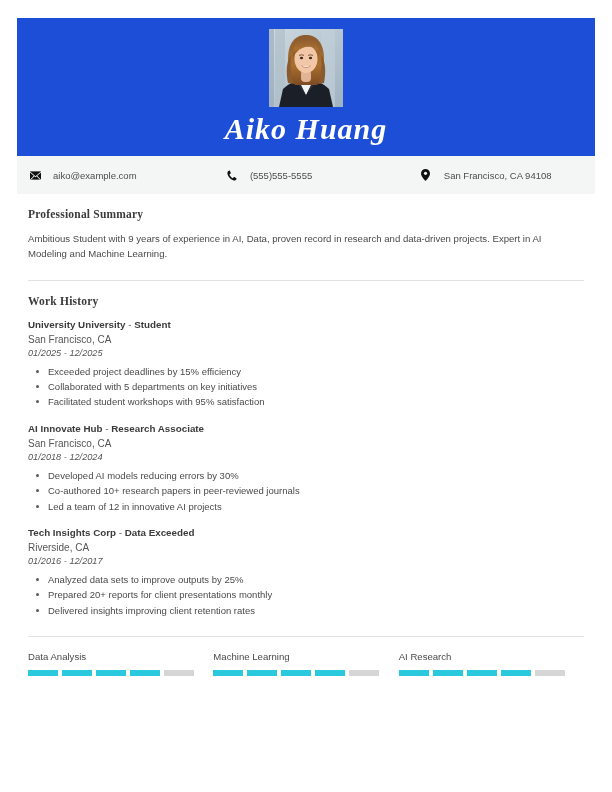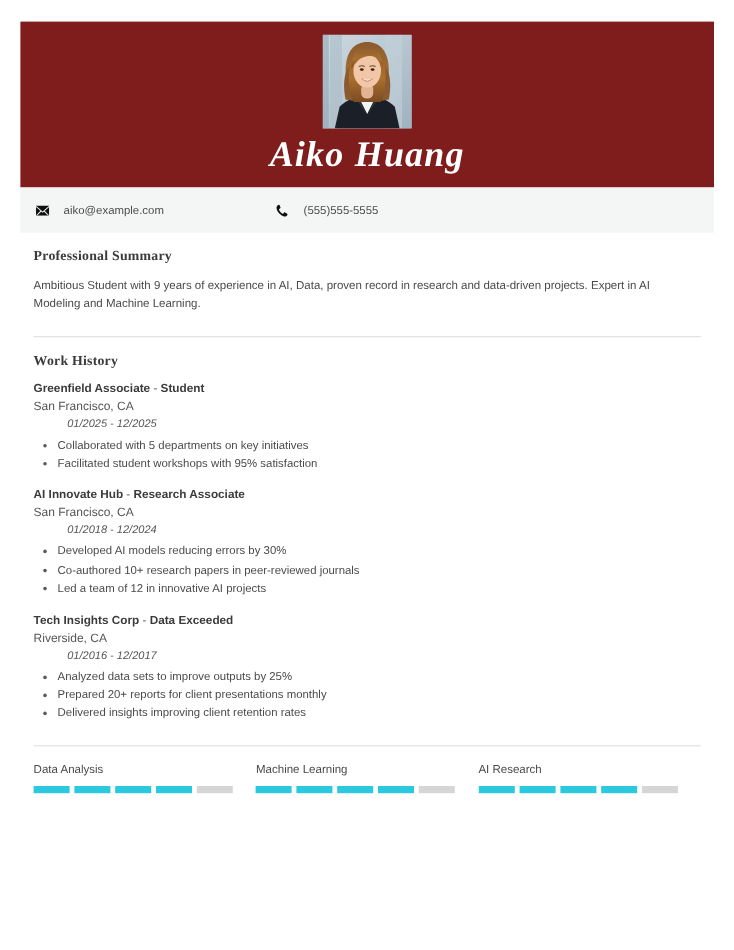--- a/index.html
+++ b/index.html
@@ -17,21 +17,21 @@
     position: relative;
     width: 612px;
     height: 792px;
     background: #ffffff;
     box-sizing: border-box;
     padding: 18px 17px 0 17px;
   }
 
   
   .header {
-    background: #7f1d1d;
+    background: #1d4ed8;
     width: 578px;
     height: 138px;
     position: relative;
     box-sizing: border-box;
   }
   .photo-wrap {
     position: absolute;
     left: 50%;
     transform: translateX(-50%);
     top: 11px;
@@ -127,21 +127,20 @@
   .job-loc {
     font-size: 10px;
     color: #555555;
     margin-bottom: 3px;
   }
   .job-dates {
     font-size: 9.2px;
     color: #555555;
     font-style: italic;
     margin-bottom: 6px;
-    margin-left: 28px;
   }
   ul.bullets {
     list-style: none;
     margin: 0;
     padding: 0;
   }
   ul.bullets li {
     font-size: 9.5px;
     color: #4a4a4a;
     line-height: 1.62;
@@ -248,38 +247,48 @@
       <span>aiko@example.com</span>
     </div>
     <div class="contact-item c2">
       <span class="contact-ico">
         <svg width="10" height="11" viewBox="0 0 14 15">
           <path d="M3.2 0.6 C1.6 1.1 0.4 2.6 0.6 4.6 C1 8.6 5.2 13.4 9.6 14.4 C11.4 14.8 12.8 13.9 13.4 12.4 C13.6 11.9 13.4 11.5 13 11.2 L10.6 9.7 C10.1 9.4 9.6 9.5 9.3 9.9 L8.5 10.9 C8.3 11.2 7.9 11.3 7.6 11.1 C5.9 10.1 4.3 8.3 3.5 6.5 C3.3 6.2 3.5 5.8 3.8 5.6 L4.9 4.9 C5.3 4.6 5.4 4.1 5.2 3.6 L4 1 C3.8 0.6 3.6 0.5 3.2 0.6 Z" fill="#111"></path>
         </svg>
       </span>
       <span>(555)555-5555</span>
     </div>
+    <div class="contact-item c3">
+      <span class="contact-ico">
+        <svg width="9" height="12" viewBox="0 0 12 16">
+          <path d="M6 0 C2.7 0 0 2.7 0 6 C0 10.2 6 16 6 16 C6 16 12 10.2 12 6 C12 2.7 9.3 0 6 0 Z" fill="#111"></path>
+          <circle cx="6" cy="5.8" r="2.1" fill="#f4f5f5"></circle>
+        </svg>
+      </span>
+      <span>San Francisco, CA 94108</span>
+    </div>
   </div>
 
   <div class="body-area">
 
     <div class="section">
       <div class="sec-title">Professional Summary</div>
       <div class="summary-text">Ambitious Student with 9 years of experience in AI, Data, proven record in research and data-driven projects. Expert in AI Modeling and Machine Learning.</div>
       <div class="divider"></div>
     </div>
 
     <div class="section">
       <div class="sec-title">Work History</div>
       <div id="jobs-container">
           <div class="job">
-            <div class="job-head"><span class="job-company">Greenfield Associate</span><span class="job-sep"> - </span><span class="job-role">Student</span></div>
+            <div class="job-head"><span class="job-company">University University</span><span class="job-sep"> - </span><span class="job-role">Student</span></div>
             <div class="job-loc">San Francisco, CA</div>
             <div class="job-dates">01/2025 - 12/2025</div>
             <ul class="bullets">
+              <li>Exceeded project deadlines by 15% efficiency</li>
               <li>Collaborated with 5 departments on key initiatives</li>
               <li>Facilitated student workshops with 95% satisfaction</li>
             </ul>
           </div>
           <div class="job">
             <div class="job-head"><span class="job-company">AI Innovate Hub</span><span class="job-sep"> - </span><span class="job-role">Research Associate</span></div>
             <div class="job-loc">San Francisco, CA</div>
             <div class="job-dates">01/2018 - 12/2024</div>
             <ul class="bullets">
               <li>Developed AI models reducing errors by 30%</li>

